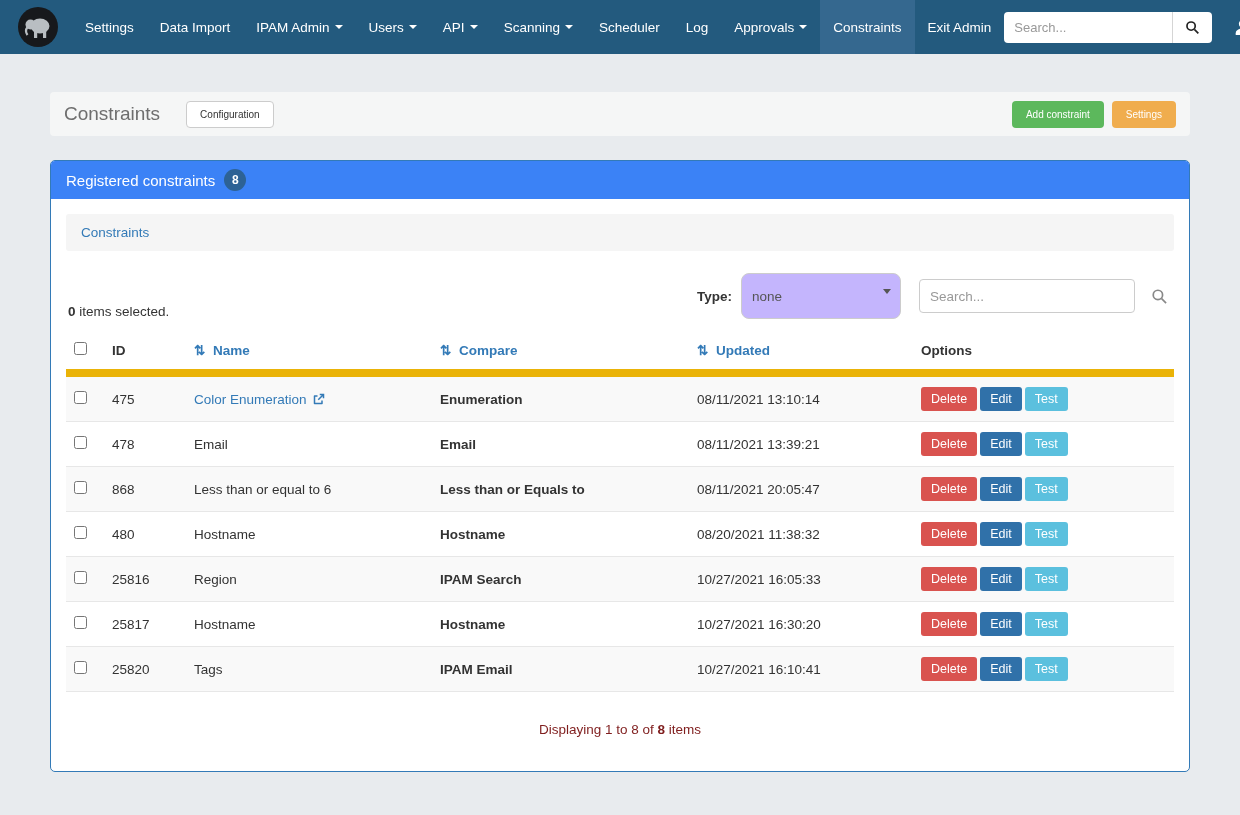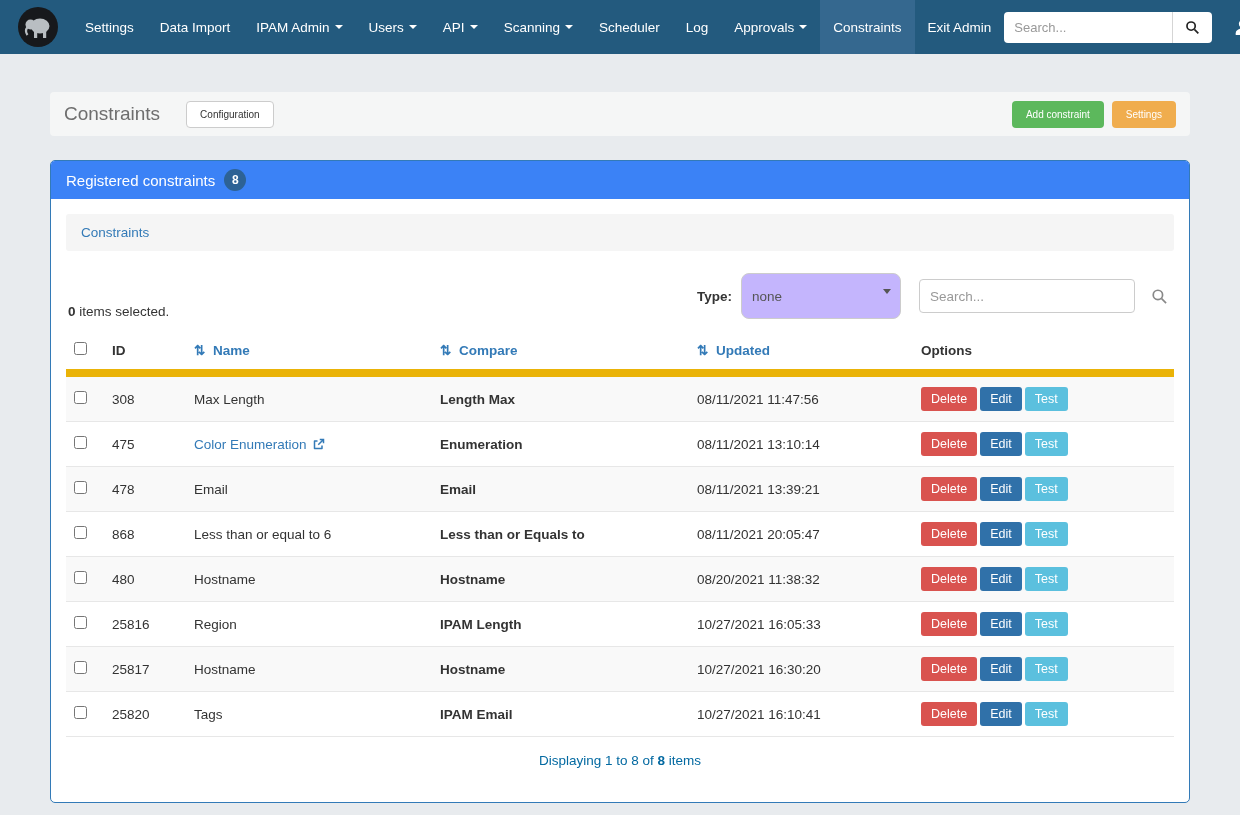--- a/index.html
+++ b/index.html
@@ -71,21 +71,21 @@
   tbody tr:nth-child(odd) { background:#f9f9f9; }
   td.compare { font-weight:bold; }
   .name-link { color:#337ab7; text-decoration:none; cursor:pointer; }
   .ext-icon { margin-left:6px; vertical-align:-1px; }
   .btn-sm { border:none; border-radius:3px; color:#fff; padding:5px 10px; font-size:12.5px;
     cursor:pointer; margin-right:3px; font-family:inherit; }
   .btn-delete { background:#d9534f; }
   .btn-edit { background:#3071a9; }
   .btn-test { background:#5bc0de; }
 
-  .table-footer { text-align:center; margin-top:16px; color:#0369a1; }
+  .table-footer { text-align:center; margin-top:30px; color:#7f1d1d; }
   .table-footer b { font-weight:bold; }
 </style>
 </head>
 <body>
 
 <div class="navbar">
   <svg class="logo" viewBox="0 0 40 40">
     <circle cx="20" cy="20" r="20" fill="#17191c"></circle>
     <ellipse cx="22" cy="19" rx="9.5" ry="7.5" fill="#b9bec2"></ellipse>
     <circle cx="12.5" cy="17.5" r="5" fill="#b9bec2"></circle>
@@ -218,28 +218,20 @@
           <th class="sortable">
             <span class="sort-icon">⇅</span>
             <span>Updated</span>
           </th>
           <th>Options</th>
         </tr>
       </thead>
       <tbody>
           <tr>
             <td><input type="checkbox" style=""></td>
-            <td>308</td>
-            <td>Max Length</td>
-            <td class="compare">Length Max</td>
-            <td>08/11/2021 11:47:56</td>
-            <td><button class="btn-sm btn-delete">Delete</button><button class="btn-sm btn-edit">Edit</button><button class="btn-sm btn-test">Test</button></td>
-          </tr>
-          <tr>
-            <td><input type="checkbox" style=""></td>
             <td>475</td>
             <td><a class="name-link">Color Enumeration</a><svg class="ext-icon" width="12" height="12" viewBox="0 0 16 16" fill="#337ab7">
                 <path d="M6 3H2a1 1 0 0 0-1 1v10a1 1 0 0 0 1 1h10a1 1 0 0 0 1-1v-4h-2v3H3V5h3V3z"></path>
                 <path d="M9 1h6v6h-2V4.4l-5.3 5.3-1.4-1.4L11.6 3H9V1z"></path>
               </svg></td>
             <td class="compare">Enumeration</td>
             <td>08/11/2021 13:10:14</td>
             <td><button class="btn-sm btn-delete">Delete</button><button class="btn-sm btn-edit">Edit</button><button class="btn-sm btn-test">Test</button></td>
           </tr>
           <tr>
@@ -263,21 +255,21 @@
             <td>480</td>
             <td>Hostname</td>
             <td class="compare">Hostname</td>
             <td>08/20/2021 11:38:32</td>
             <td><button class="btn-sm btn-delete">Delete</button><button class="btn-sm btn-edit">Edit</button><button class="btn-sm btn-test">Test</button></td>
           </tr>
           <tr>
             <td><input type="checkbox" style=""></td>
             <td>25816</td>
             <td>Region</td>
-            <td class="compare">IPAM Length</td>
+            <td class="compare">IPAM Search</td>
             <td>10/27/2021 16:05:33</td>
             <td><button class="btn-sm btn-delete">Delete</button><button class="btn-sm btn-edit">Edit</button><button class="btn-sm btn-test">Test</button></td>
           </tr>
           <tr>
             <td><input type="checkbox" style=""></td>
             <td>25817</td>
             <td>Hostname</td>
             <td class="compare">Hostname</td>
             <td>10/27/2021 16:30:20</td>
             <td><button class="btn-sm btn-delete">Delete</button><button class="btn-sm btn-edit">Edit</button><button class="btn-sm btn-test">Test</button></td>

